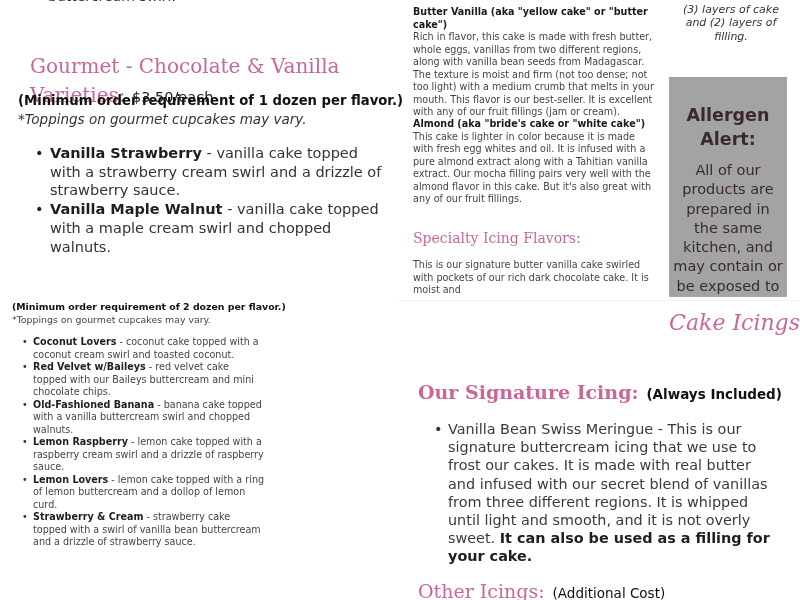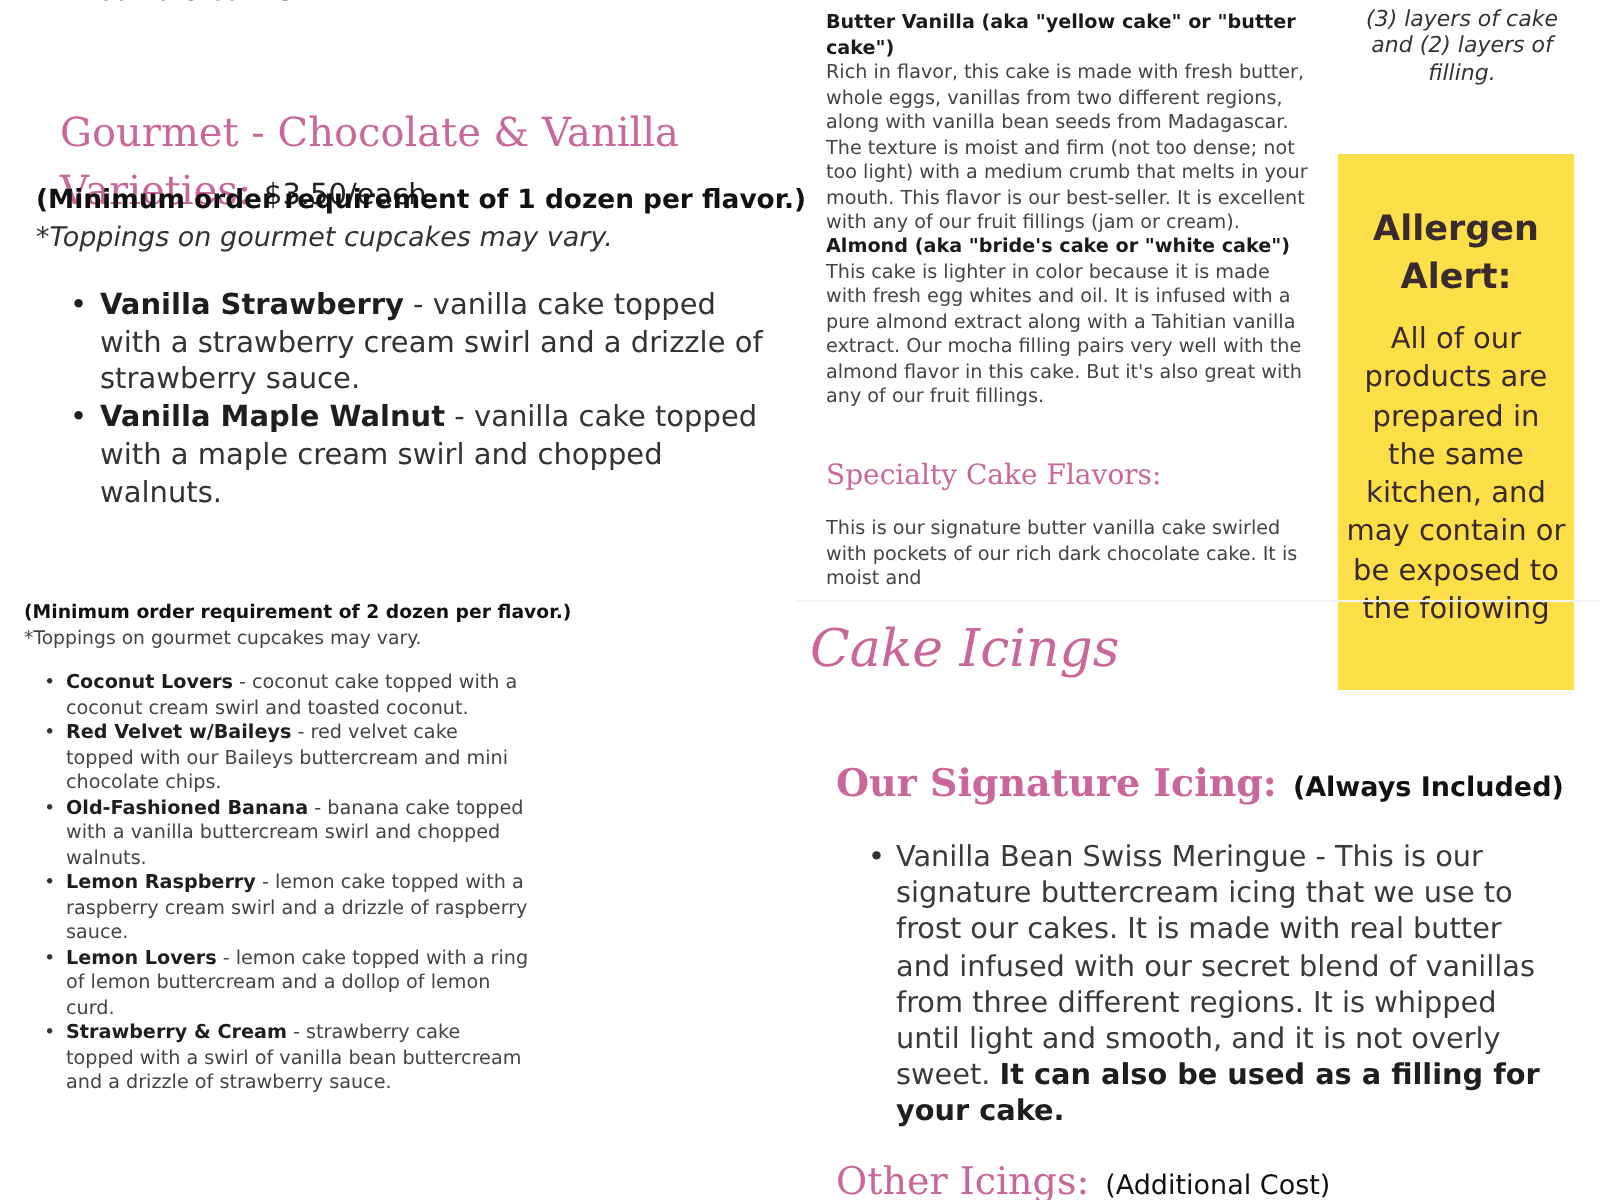--- a/index.html
+++ b/index.html
@@ -34,29 +34,29 @@
     
     .flavor { left: 413px; width: 245px; font-size: 9.6px; line-height: 12.5px; color: #444; }
     .flavor .ftitle { font-weight: bold; color: #1a1a1a; }
     #flavor-butter { top: 6px; }
     #flavor-almond { top: 118px; }
     #specialty-heading { left: 413px; top: 230px; font-size: 14px; margin: 0; font-weight: normal; }
     #flavor-marble { top: 259px; height: 40px; overflow: hidden; }
 
     #layers-note { left: 672px; top: -11px; width: 118px; text-align: center; font-size: 11px; line-height: 13.5px; font-style: italic; color: #333; }
 
-    #allergen-box { left: 669px; top: 77px; width: 118px; height: 268px; background: #fde047; overflow: hidden; text-align: center; }
+    #allergen-box { left: 669px; top: 77px; width: 118px; height: 220px; background: #a3a3a3; overflow: hidden; text-align: center; }
     #allergen-title { margin-top: 26px; font-size: 17.5px; line-height: 24px; font-weight: bold; color: #3a2a2e; }
     #allergen-body { margin-top: 10px; font-size: 14.5px; line-height: 19.3px; color: #3a2a2e; padding: 0 4px; }
 
     
     #panel-divider { left: 398px; top: 300px; width: 402px; height: 1px; background: #f3f3f3; }
 
     
-    #icings-title { left: 405px; top: 310px; width: 395px; text-align: left; font-size: 26px; font-style: italic; margin: 0; font-weight: normal; }
+    #icings-title { left: 405px; top: 310px; width: 395px; text-align: right; font-size: 22px; font-style: italic; margin: 0; font-weight: normal; }
     #signature-heading { left: 418px; top: 381px; font-size: 19px; margin: 0; font-weight: bold; white-space: nowrap; }
     #signature-heading .aside, #other-heading .aside { font-family: "DejaVu Sans", sans-serif; font-size: 13.5px; color: #111; margin-left: 8px; }
     .icing-list { left: 432px; top: 420px; width: 340px; font-size: 14.4px; line-height: 18.2px; color: #3a3a3a; }
     .icing-list li { position: relative; padding-left: 16px; }
     .icing-list li::before { content: "\2022"; position: absolute; left: 2px; top: 0; color: #333; }
     #other-heading { left: 418px; top: 580px; font-size: 19px; margin: 0; font-weight: normal; white-space: nowrap; }
   </style>
 </head>
 <body>
 
@@ -84,21 +84,21 @@
 </ul>
 
 <div class="abs flavor" id="flavor-butter">
   <div class="ftitle">Butter Vanilla (aka "yellow cake" or "butter cake")</div>
   <div>Rich in flavor, this cake is made with fresh butter, whole eggs, vanillas from two different regions, along with vanilla bean seeds from Madagascar. The texture is moist and firm (not too dense; not too light) with a medium crumb that melts in your mouth. This flavor is our best-seller. It is excellent with any of our fruit fillings (jam or cream).</div>
 </div>
 <div class="abs flavor" id="flavor-almond">
   <div class="ftitle">Almond (aka "bride's cake or "white cake")</div>
   <div>This cake is lighter in color because it is made with fresh egg whites and oil. It is infused with a pure almond extract along with a Tahitian vanilla extract. Our mocha filling pairs very well with the almond flavor in this cake. But it's also great with any of our fruit fillings.</div>
 </div>
-<h3 class="abs serif pink" id="specialty-heading">Specialty Cake Flavors:</h3>
+<h3 class="abs serif pink" id="specialty-heading">Specialty Icing Flavors:</h3>
 <div class="abs flavor" id="flavor-marble">
   <div>This is our signature butter vanilla cake swirled with pockets of our rich dark chocolate cake. It is moist and</div>
 </div>
 
 <div class="abs" id="layers-note">Our cakes consist of (3) layers of cake and (2) layers of filling.</div>
 
 <div class="abs" id="allergen-box">
   <div id="allergen-title">Allergen Alert:</div>
   <div id="allergen-body">All of our products are prepared in the same kitchen, and may contain or be exposed to the following</div>
 </div>

